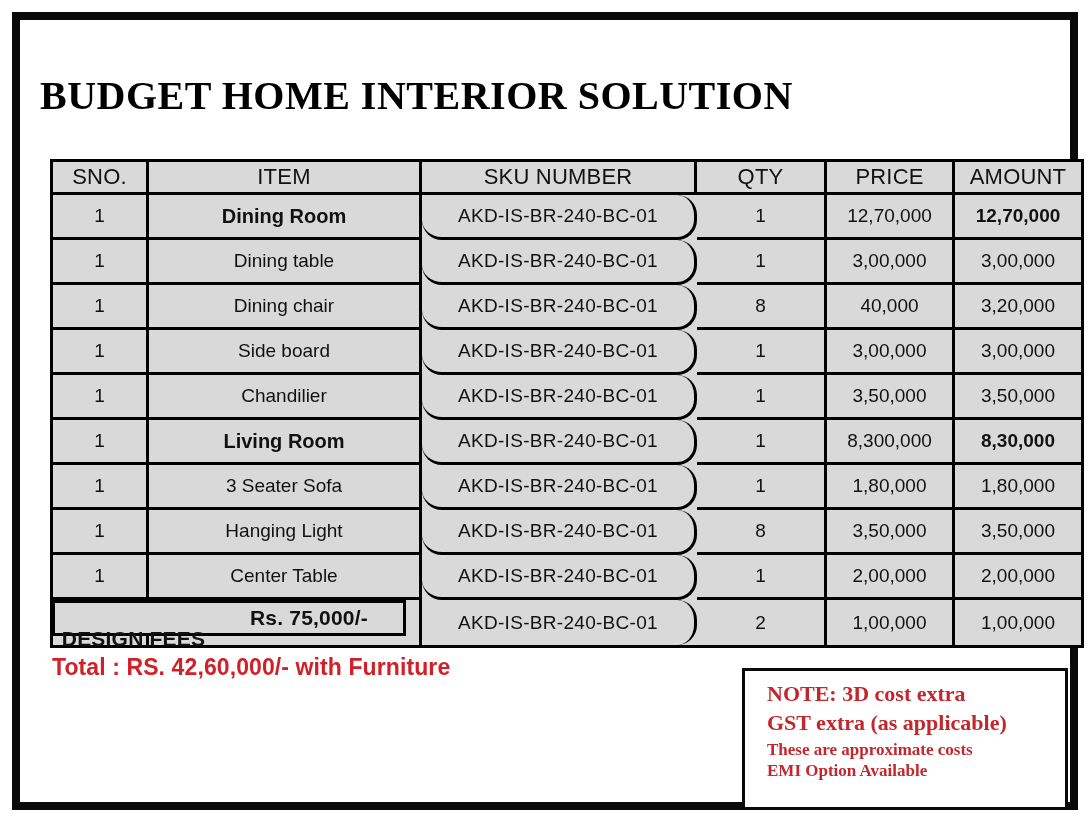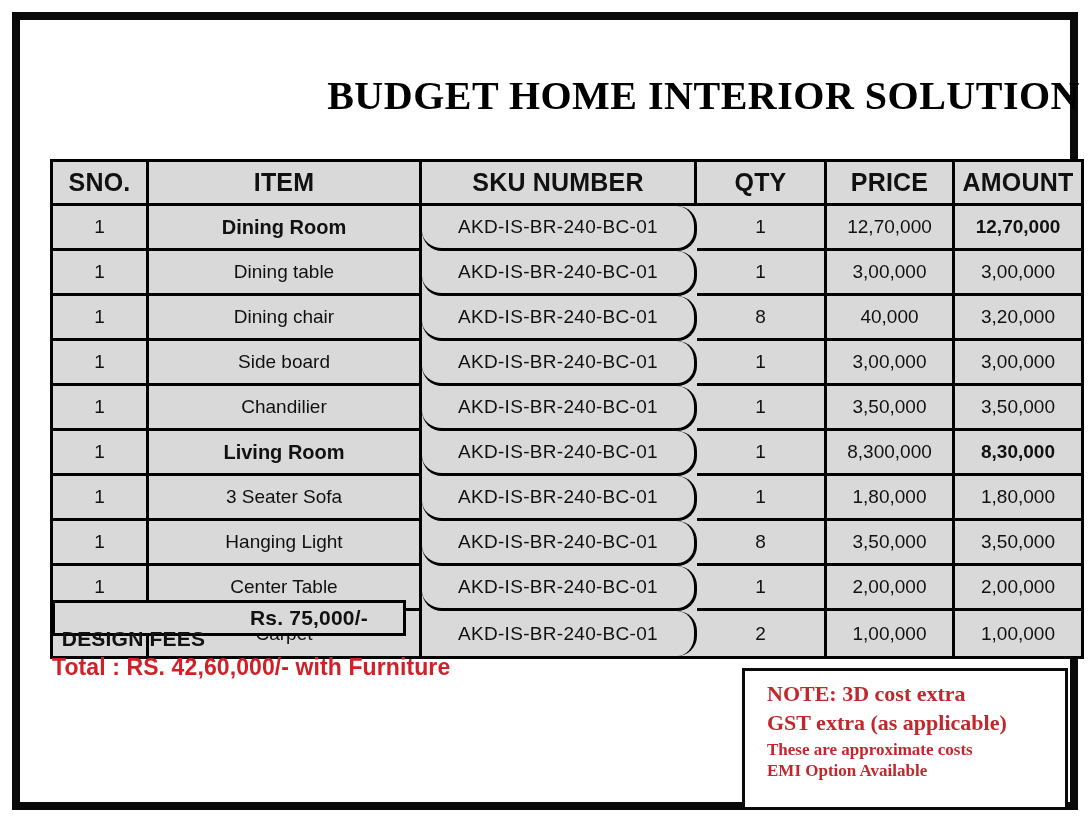--- a/index.html
+++ b/index.html
@@ -43,21 +43,21 @@
     width: 1050px;
     height: 790px;
   }
 
   
   .title {
     position: absolute;
     left: 0;
     top: 32px;
     width: 1040px;
-    text-align: right;
+    text-align: left;
     font-family: "Liberation Serif", "DejaVu Serif", serif;
     font-weight: bold;
     font-size: 40px;
     letter-spacing: 0.5px;
     color: #000000;
     white-space: nowrap;
   }
 
   
   .table-wrap {
@@ -94,23 +94,23 @@
     padding: 0 4px;
     box-sizing: border-box;
     overflow: hidden;
     white-space: nowrap;
   }
   table.quote th:last-child,
   table.quote td:last-child { border-right: none; }
   table.quote tr:last-child td { border-bottom: none; }
 
   table.quote thead th {
-    height: 44px;
-    font-size: 25px;
-    font-weight: bold;
+    height: 33px;
+    font-size: 22px;
+    font-weight: normal;
     letter-spacing: 0.2px;
   }
 
   table.quote tbody td {
     height: 45px;
     font-size: 19px;
     font-weight: normal;
   }
 
   td.cell-sno   { font-size: 20px; }

